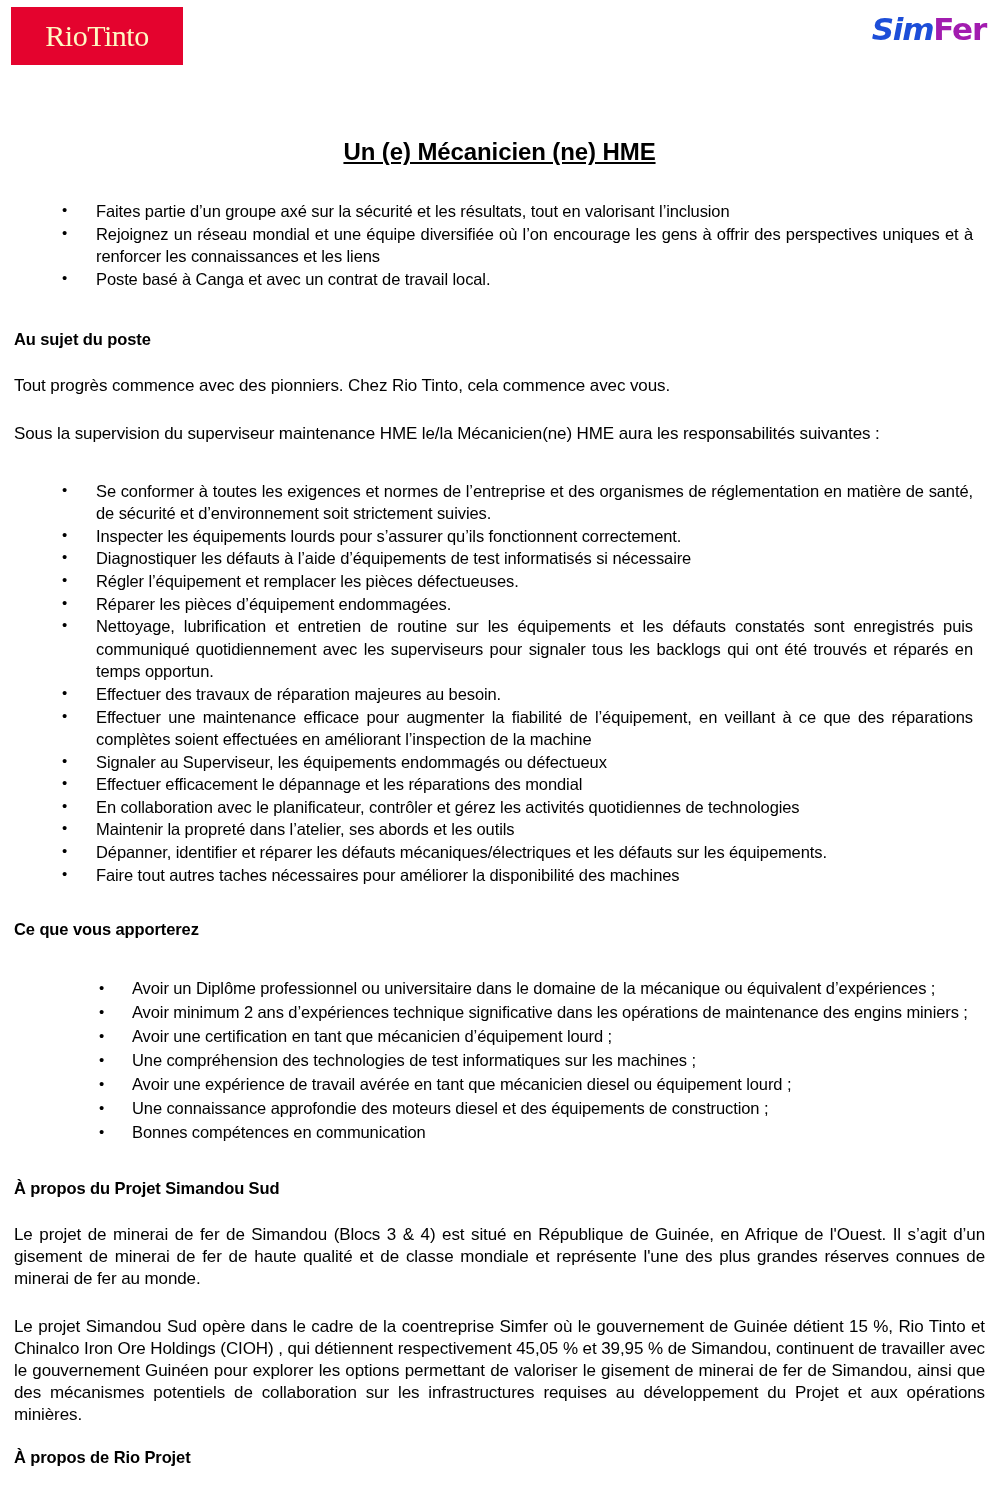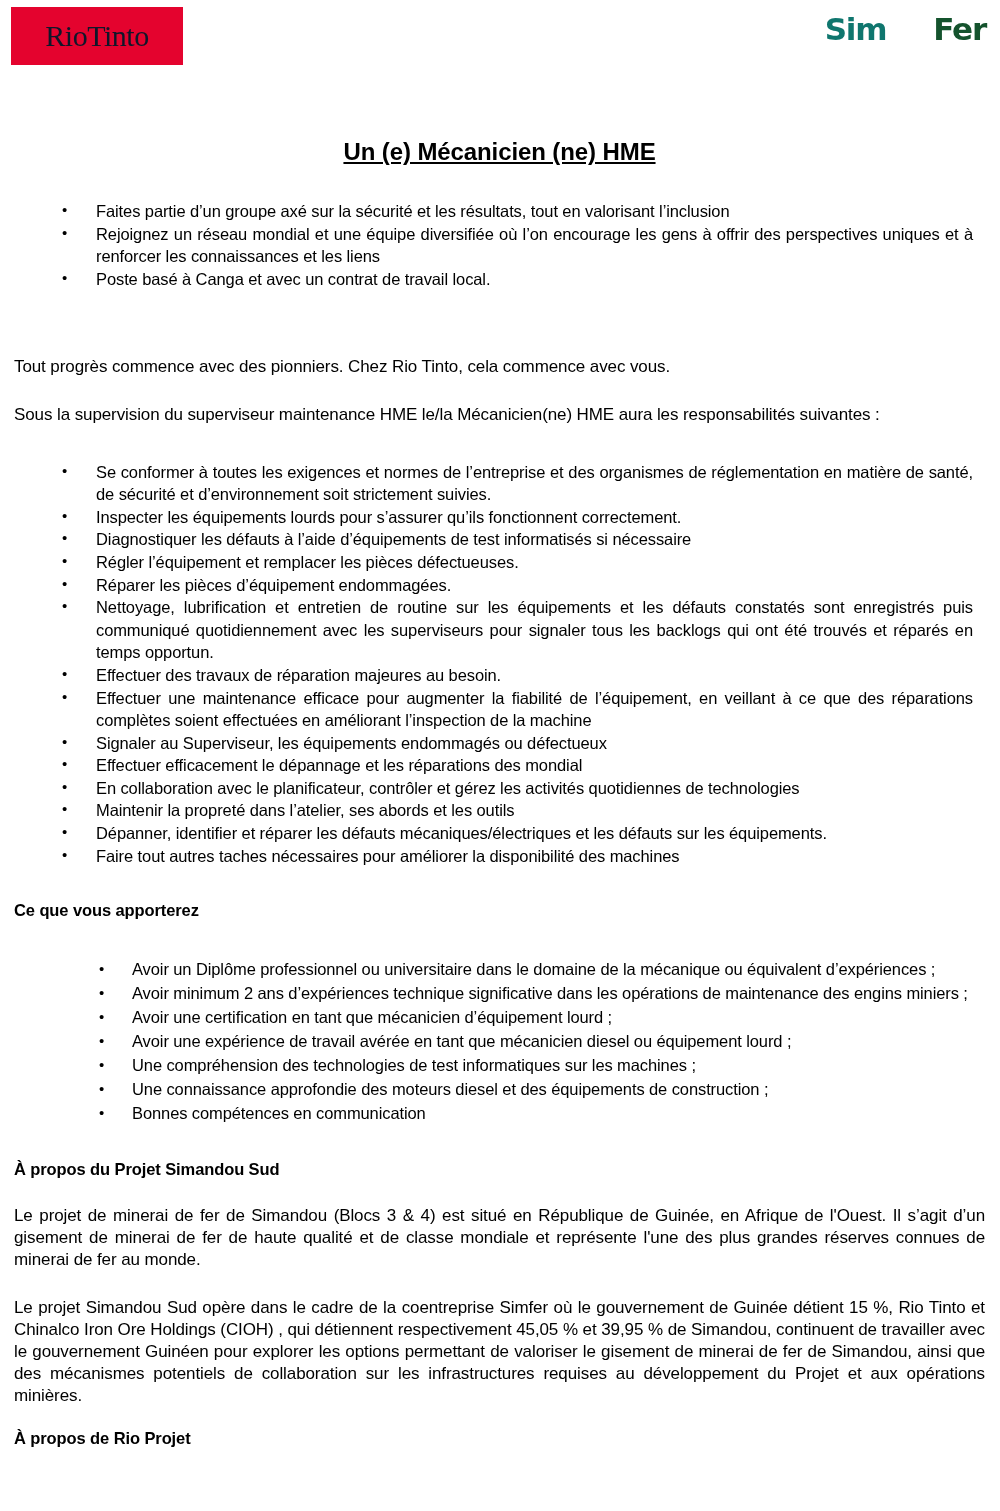--- a/index.html
+++ b/index.html
@@ -32,40 +32,40 @@
     top: 7px;
     width: 172px;
     height: 58px;
     background: #E4032E;
     display: flex;
     align-items: center;
     justify-content: center;
   }
   .logo-riotinto-text {
     font-family: "Liberation Serif", "DejaVu Serif", serif;
-    color: #0f172a;
+    color: #fef9c3;
     font-size: 30px;
     font-weight: 400;
     letter-spacing: -0.5px;
     line-height: 1;
     white-space: nowrap;
   }
   .logo-simfer {
     position: absolute;
     right: 14px;
     top: 14px;
     font-family: "DejaVu Sans", sans-serif;
     font-size: 31px;
     font-weight: bold;
     letter-spacing: -1.2px;
     line-height: 1;
     white-space: nowrap;
   }
-  .logo-simfer .sim { color: #0f766e; }
-  .logo-simfer .fer { color: #14532d; margin-left: 47px; }
+  .logo-simfer .sim { color: #1d4ed8; font-style: italic; }
+  .logo-simfer .fer { color: #a21caf; }
 
   
   .content {
     position: relative;
     padding: 0 15px 0 14px;
   }
   .doc-title {
     text-align: center;
     font-size: 24px;
     font-weight: bold;
@@ -150,20 +150,21 @@
     <div class="sp-22"></div>
 
     <ul class="bullets level1">
       <li>Faites partie d’un groupe axé sur la sécurité et les résultats, tout en valorisant l’inclusion</li>
       <li>Rejoignez un réseau mondial et une équipe diversifiée où l’on encourage les gens à offrir des perspectives uniques et à renforcer les connaissances et les liens</li>
       <li>Poste basé à Canga et avec un contrat de travail local.</li>
     </ul>
 
     <div class="sp-28"></div>
 
+    <h2 class="section-heading">Au sujet du poste</h2>
 
     <div class="sp-26"></div>
 
     <p class="para">Tout progrès commence avec des pionniers. Chez Rio Tinto, cela commence avec vous.</p>
 
     <div class="sp-26"></div>
 
     <p class="para">Sous la supervision du superviseur maintenance HME le/la Mécanicien(ne) HME aura les responsabilités suivantes :</p>
 
     <div class="sp-22"></div>
@@ -188,22 +189,22 @@
     <div class="sp-22"></div>
 
     <h2 class="section-heading">Ce que vous apporterez</h2>
 
     <div class="sp-26"></div>
 
     <ul class="bullets level2">
       <li>Avoir un Diplôme professionnel ou universitaire dans le domaine de la mécanique ou équivalent d’expériences ;</li>
       <li>Avoir minimum 2 ans d’expériences technique significative dans les opérations de maintenance des engins miniers ;</li>
       <li>Avoir une certification en tant que mécanicien d’équipement lourd ;</li>
+      <li>Une compréhension des technologies de test informatiques sur les machines ;</li>
       <li>Avoir une expérience de travail avérée en tant que mécanicien diesel ou équipement lourd ;</li>
-      <li>Une compréhension des technologies de test informatiques sur les machines ;</li>
       <li>Une connaissance approfondie des moteurs diesel et des équipements de construction ;</li>
       <li>Bonnes compétences en communication</li>
     </ul>
 
     <div class="sp-22"></div>
 
     <h2 class="section-heading">À propos du Projet Simandou Sud</h2>
 
     <div class="sp-26"></div>
 

